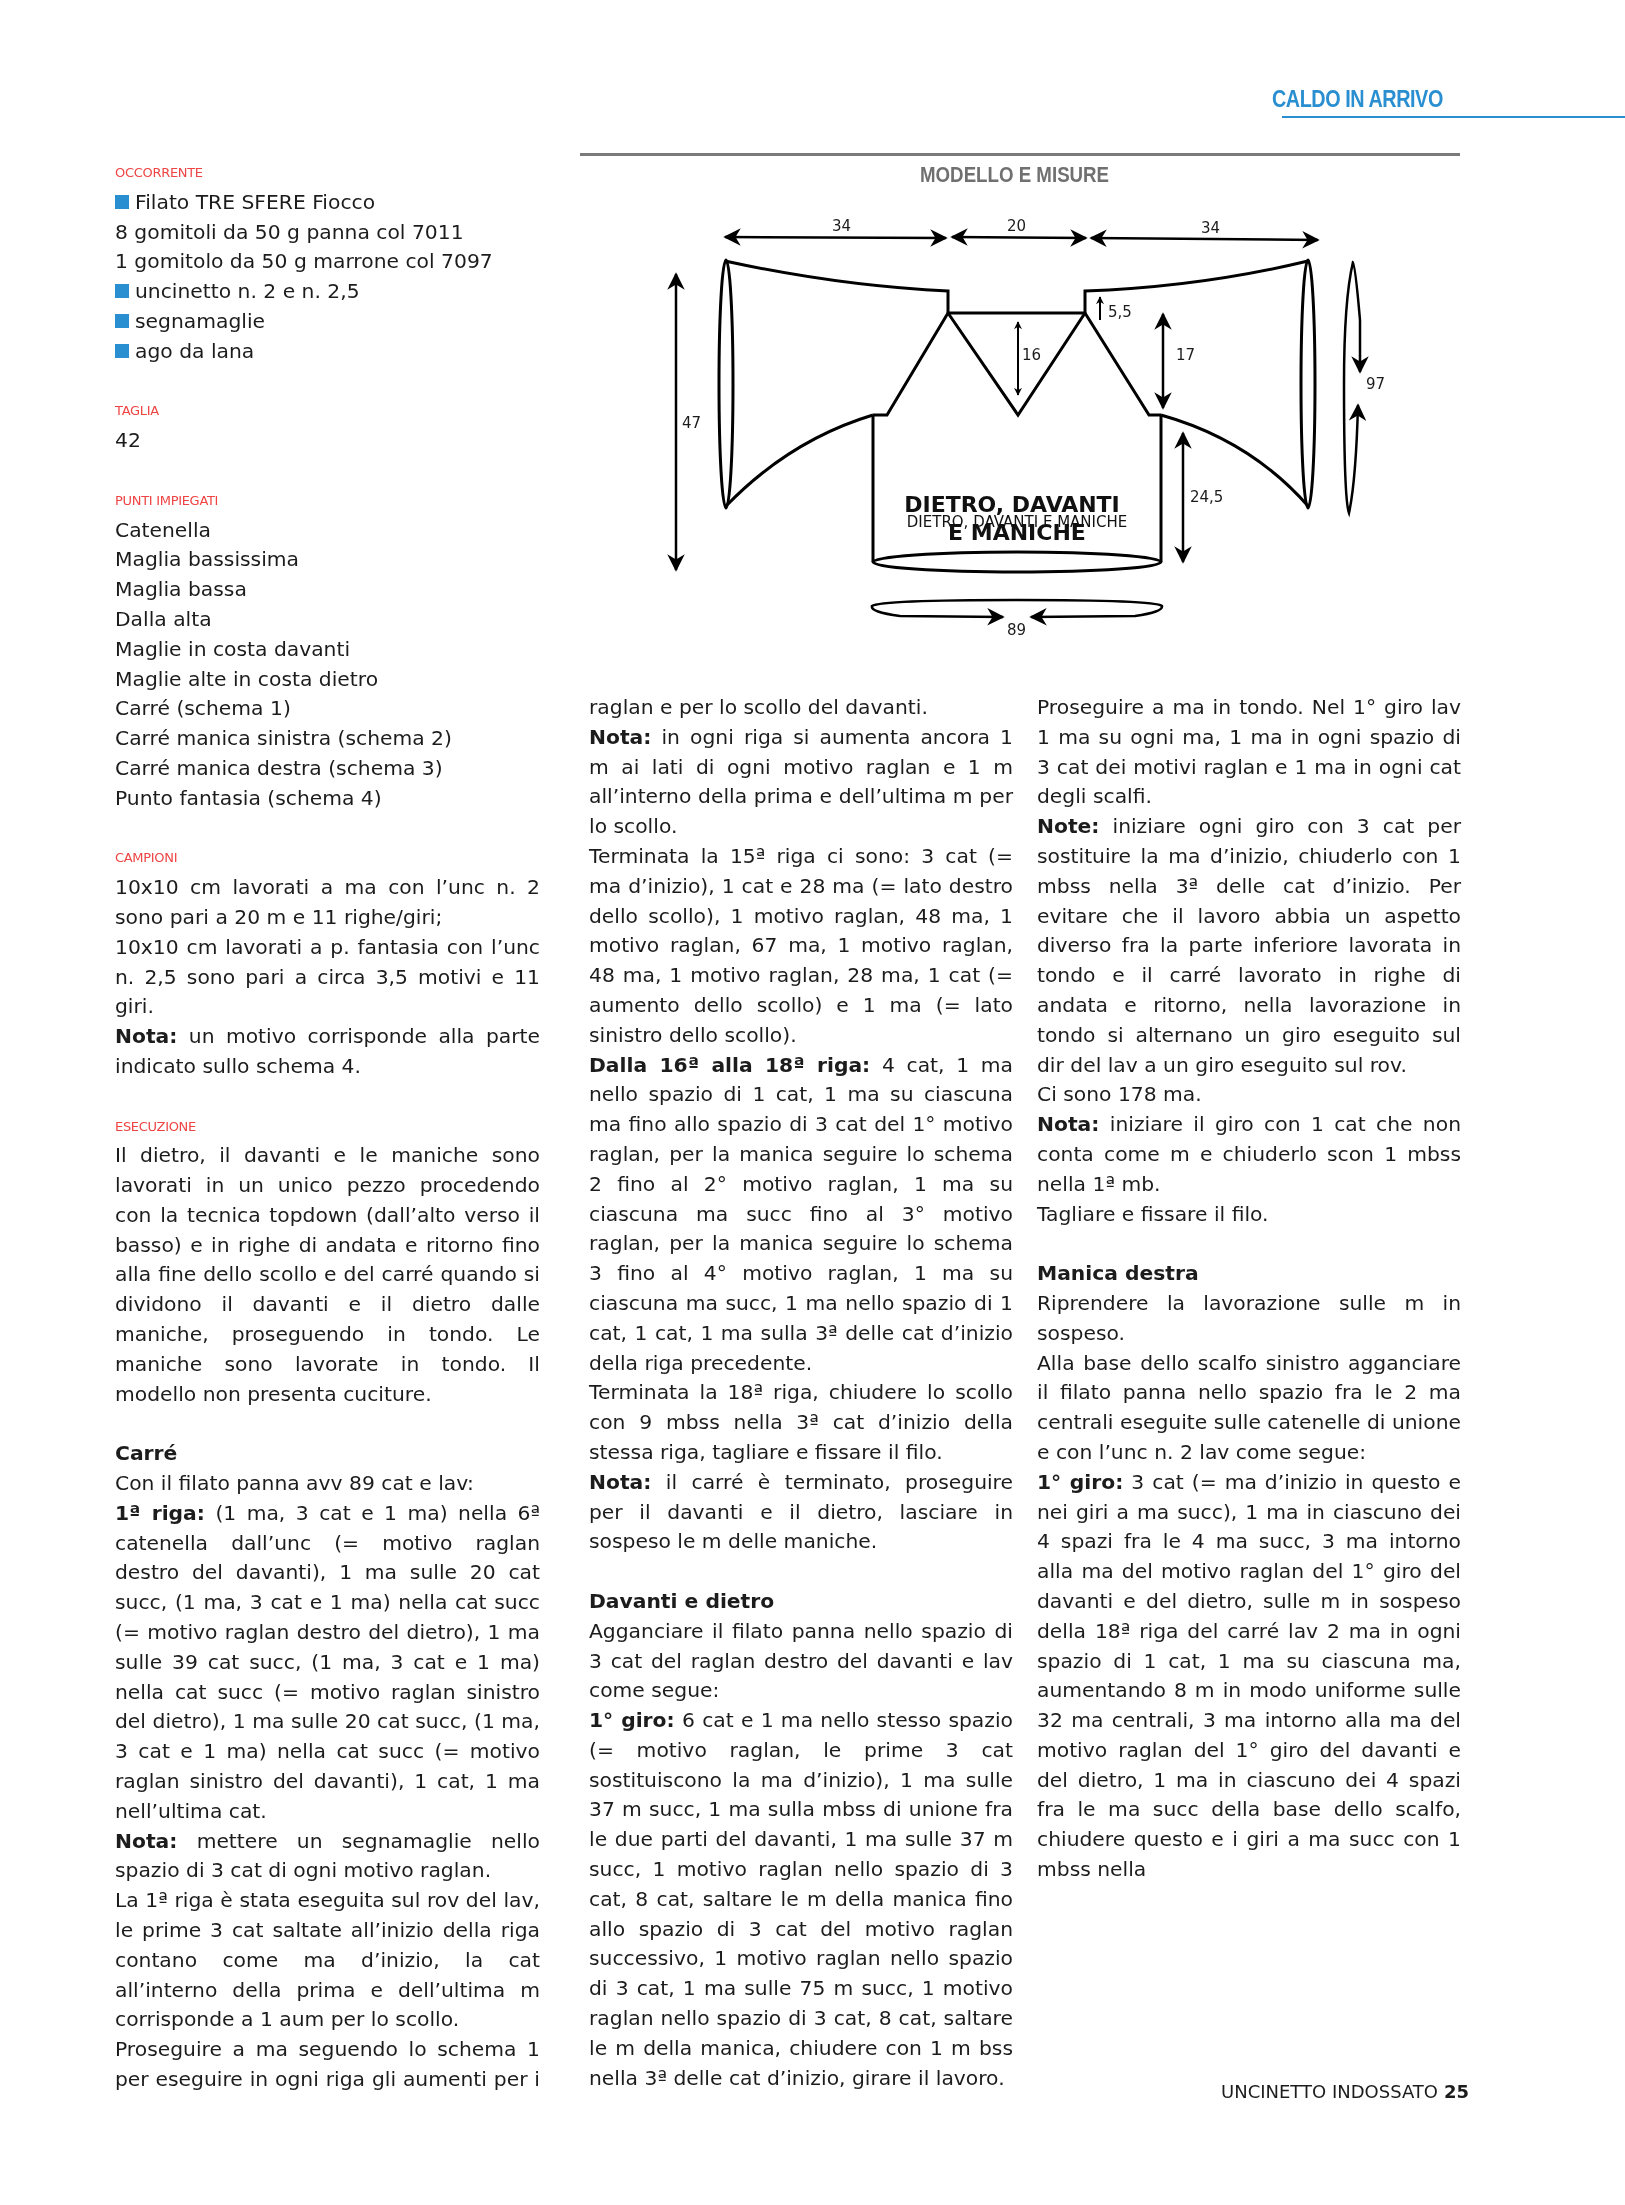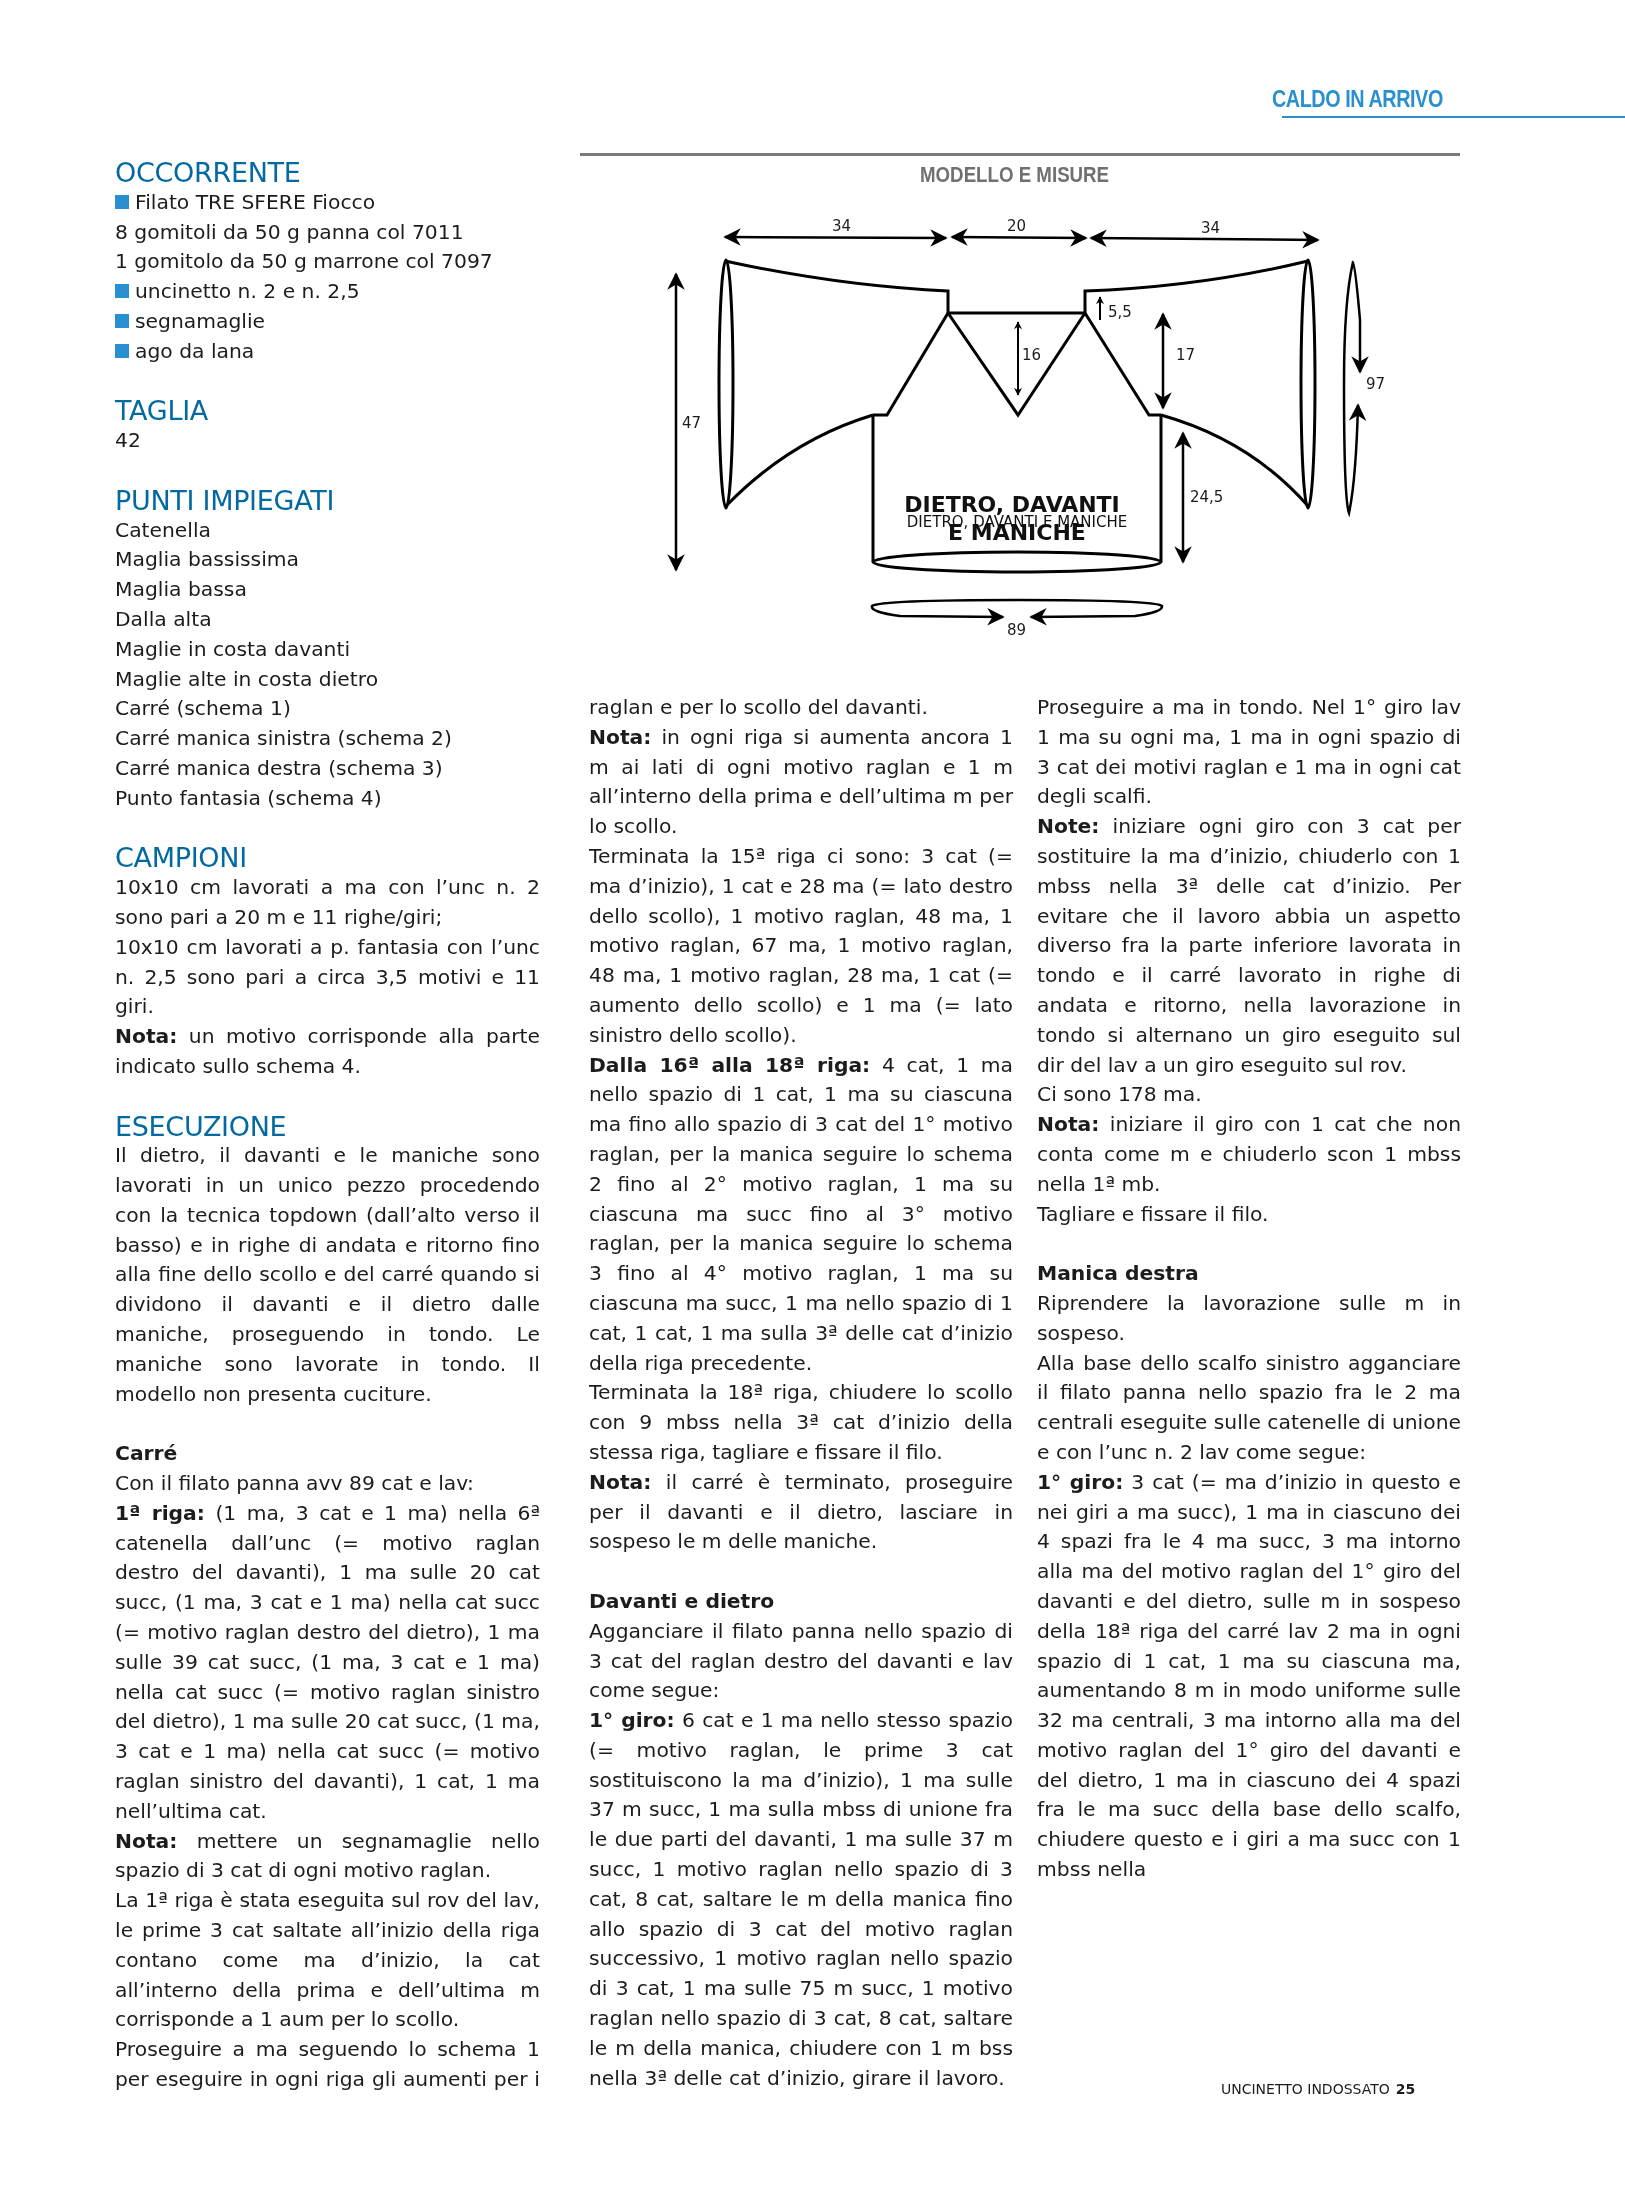--- a/index.html
+++ b/index.html
@@ -6,31 +6,31 @@
   body { width:1625px; height:2205px; position:relative; overflow:hidden;
          font-family:"DejaVu Sans", sans-serif; color:#1c1c1c; }
   .section-tag { position:absolute; left:1272px; top:86px; font-family:"Liberation Sans", sans-serif;
                  font-weight:bold; font-size:23px; color:#2a8fd0; letter-spacing:-0.5px; transform:scaleX(0.86); transform-origin:left top; }
   .section-rule { position:absolute; left:1282px; top:116px; width:343px; height:2px; background:#2a8fd0; }
   .col { position:absolute; font-size:20.3px; line-height:29.8px; text-align:justify; }
   .col p { margin:0; }
   .col-left { left:115px; top:158px; width:425px; }
   .col-mid { left:589px; top:693px; width:424px; }
   .col-right { left:1037px; top:693px; width:424px; }
-  .head-blue { color:#0369a1; font-size:27px; letter-spacing:-0.3px; }
+  .head-blue { color:#ef4444; font-size:13px; letter-spacing:-0.3px; }
   .bullet { display:inline-block; width:14px; height:14px; background:#2a8fd0; margin-right:6px; vertical-align:0px; }
   .b { font-weight:bold; }
   .subhead { font-weight:bold; }
   .spacer { height:29.8px; }
   .nojust { text-align:left; }
   .diagram-rule { position:absolute; left:580px; top:153px; width:880px; height:3px; background:#7a7a7a; }
   .diagram-title { position:absolute; left:920px; top:162px; font-family:"Liberation Sans", sans-serif; font-weight:bold;
                    font-size:22px; color:#707070; transform:scaleX(0.85); transform-origin:left top; }
   svg.diagram { position:absolute; left:0; top:0; }
-  .footer { position:absolute; left:1221px; top:2081px; font-size:14px; color:#1c1c1c; }
+  .footer { position:absolute; left:1221px; top:2081px; font-size:18px; color:#1c1c1c; }
   .footer .num { font-weight:bold; margin-left:6px; }
 </style>
 </head>
 <body>
 
 <div class="section-tag">CALDO IN ARRIVO</div>
 <div class="section-rule"></div>
 
 <div class="diagram-rule"></div>
 <div class="diagram-title">MODELLO E MISURE</div>

